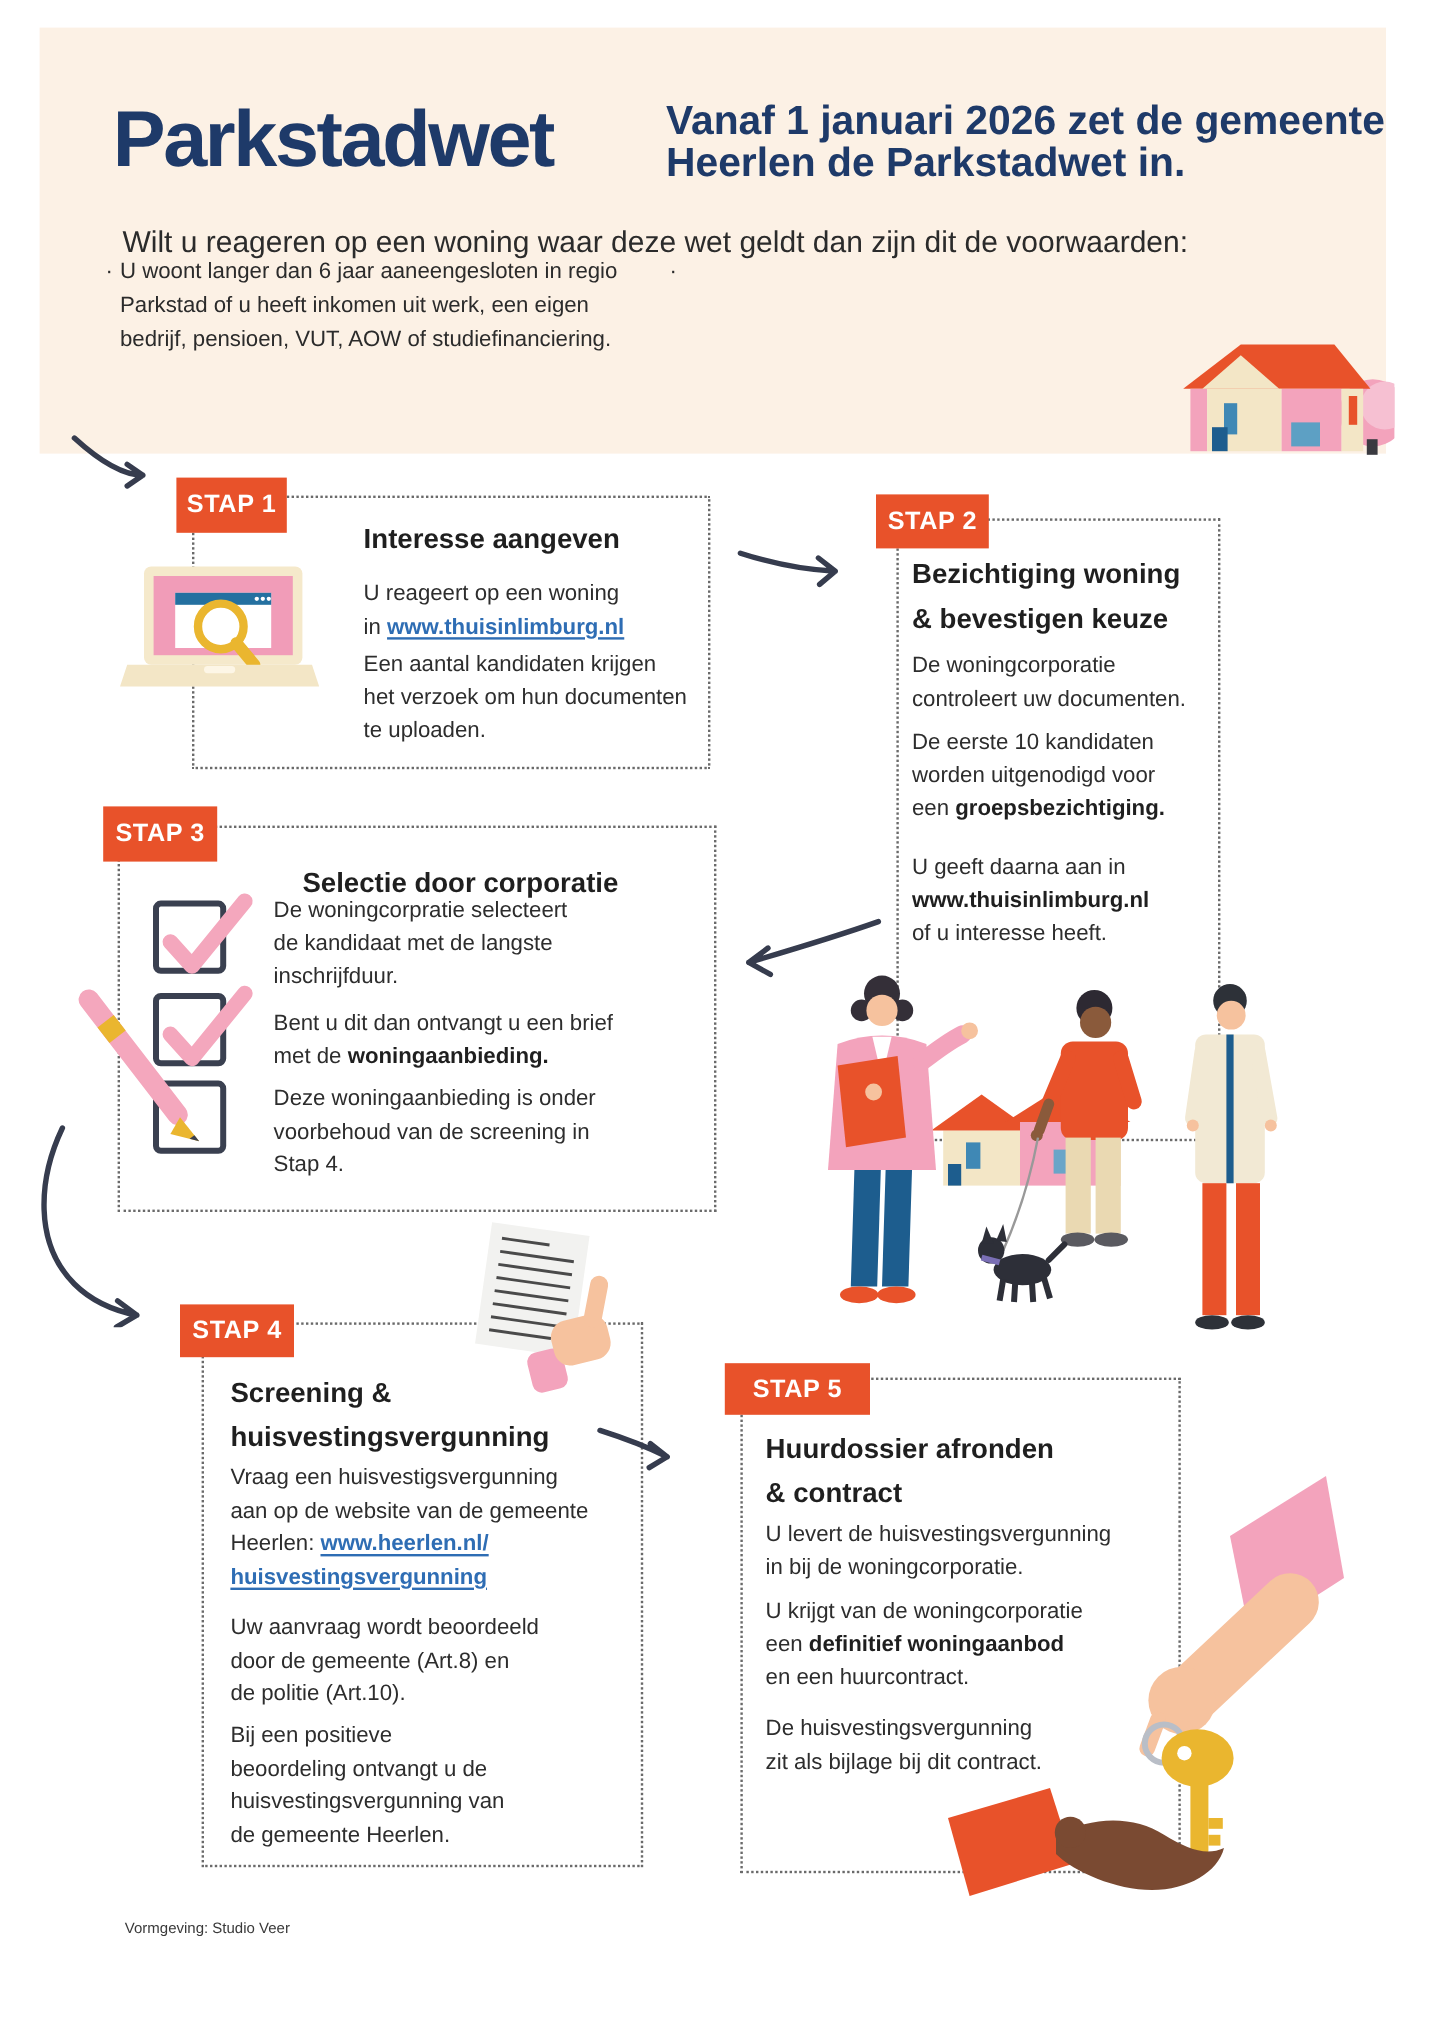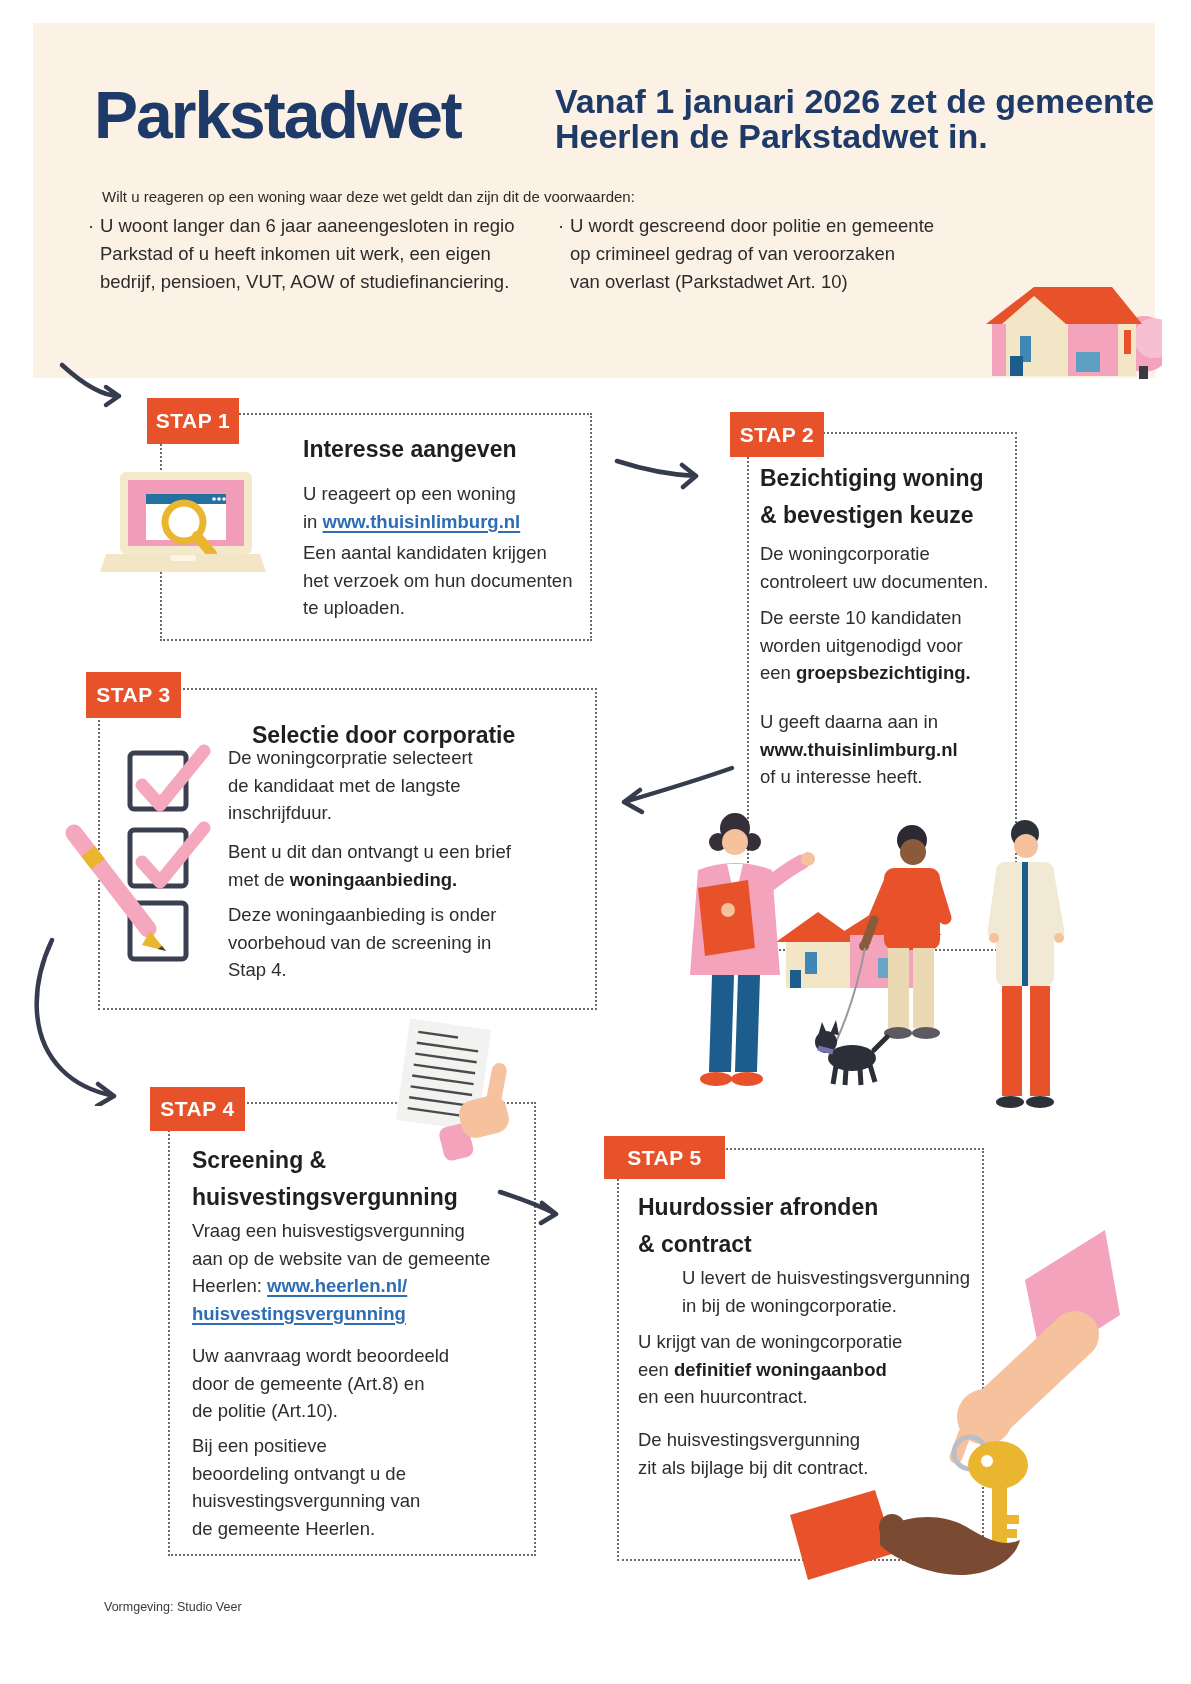--- a/index.html
+++ b/index.html
@@ -4,21 +4,21 @@
 <style>
   html,body{margin:0;padding:0;background:#ffffff;}
   .page{position:relative;width:1191px;height:1684px;background:#ffffff;overflow:hidden;
         font-family:"Liberation Sans","DejaVu Sans",sans-serif;padding-left:16px;}
   .pre{white-space:pre-line;}
   .header-bg{position:absolute;left:33px;top:23px;width:1122px;height:355px;background:#fcf1e5;}
   .title{position:absolute;left:94px;top:80px;font-size:66px;font-weight:800;letter-spacing:-2px;
          color:#1e3a69;line-height:70px;margin:0;}
   .headline{position:absolute;left:555px;top:84px;font-size:34px;font-weight:700;color:#1e3a69;
             line-height:35px;}
-  .intro{position:absolute;left:102px;top:188px;font-size:15px;color:#2b2b2b;}
+  .intro{position:absolute;left:102px;top:188px;font-size:25px;color:#2b2b2b;}
   .cond{position:absolute;display:flex;font-size:18.5px;line-height:28px;color:#2b2b2b;}
   .cond .bullet{width:12px;flex:0 0 12px;}
   .box{position:absolute;border:2px dotted #6a6a6a;z-index:1;}
   .badge{position:absolute;background:#e8522a;color:#ffffff;font-weight:700;font-size:21px;
          display:flex;align-items:center;justify-content:center;letter-spacing:.5px;z-index:3;}
   .h{position:absolute;font-size:23px;font-weight:700;color:#1f1f1f;line-height:30px;z-index:5;}
   .h2l{line-height:37px;}
   .p{position:absolute;font-size:18.5px;line-height:27.5px;color:#2d2d2d;z-index:5;}
   .b{font-weight:700;color:#1f1f1f;}
   .link{color:#2e6db4;font-weight:700;text-decoration:underline;text-decoration-thickness:2px;
@@ -38,23 +38,20 @@
 Heerlen de Parkstadwet in.</div>
   <div class="intro">Wilt u reageren op een woning waar deze wet geldt dan zijn dit de voorwaarden:</div>
   <div class="cond" style="left:88px;top:212px;width:460px;">
     <span class="bullet">·</span>
     <span class="pre">U woont langer dan 6 jaar aaneengesloten in regio
 Parkstad of u heeft inkomen uit werk, een eigen
 bedrijf, pensioen, VUT, AOW of studiefinanciering.</span>
   </div>
   <div class="cond" style="left:558px;top:212px;width:440px;">
     <span class="bullet">·</span>
-    <span class="pre">U wordt gescreend door politie en gemeente
-op crimineel gedrag of van veroorzaken
-van overlast (Parkstadwet Art. 10)</span>
   </div>
 
   <svg class="illu" style="left:982px;top:278px;" width="180" height="102" viewBox="0 0 180 102">
     <circle cx="162" cy="66" r="28" fill="#f3a3bc"></circle>
     <circle cx="172" cy="60" r="20" fill="#f6c0d2"></circle>
     <rect x="157" y="88" width="9" height="13" fill="#3a3a40"></rect>
     <polygon points="4,46 52,9 130,9 160,46" fill="#e8522a"></polygon>
     <rect x="10" y="46" width="14" height="52" fill="#f3a3bc"></rect>
     <polygon points="20,46 52,18 84,46" fill="#f3e6c6"></polygon>
     <rect x="24" y="46" width="62" height="52" fill="#f3e6c6"></rect>
@@ -115,21 +112,21 @@
   <div class="p pre" style="left:192px;top:1342px;">Uw aanvraag wordt beoordeeld
 door de gemeente (Art.8) en
 de politie (Art.10).</div>
   <div class="p pre" style="left:192px;top:1432px;">Bij een positieve
 beoordeling ontvangt u de
 huisvestingsvergunning van
 de gemeente Heerlen.</div>
 
   <div class="h h2l pre" style="left:638px;top:1189px;">Huurdossier afronden
 &amp; contract</div>
-  <div class="p pre" style="left:638px;top:1264px;margin-left:44px;">U levert de huisvestingsvergunning
+  <div class="p pre" style="left:638px;top:1264px;">U levert de huisvestingsvergunning
 in bij de woningcorporatie.</div>
   <div class="p pre" style="left:638px;top:1328px;"><span>U krijgt van de woningcorporatie
 een </span><span class="b">definitief woningaanbod</span><span>
 en een huurcontract.</span></div>
   <div class="p pre" style="left:638px;top:1426px;">De huisvestingsvergunning
 zit als bijlage bij dit contract.</div>
 
   <svg class="arrow" style="left:55px;top:358px;" width="86" height="52" viewBox="0 0 86 52">
     <path d="M7,7 C30,28 48,38 64,38 M64,38 L51,29 M64,38 L51,47" fill="none" stroke="#363c4e" stroke-width="4.5" stroke-linecap="round"></path>
   </svg>

